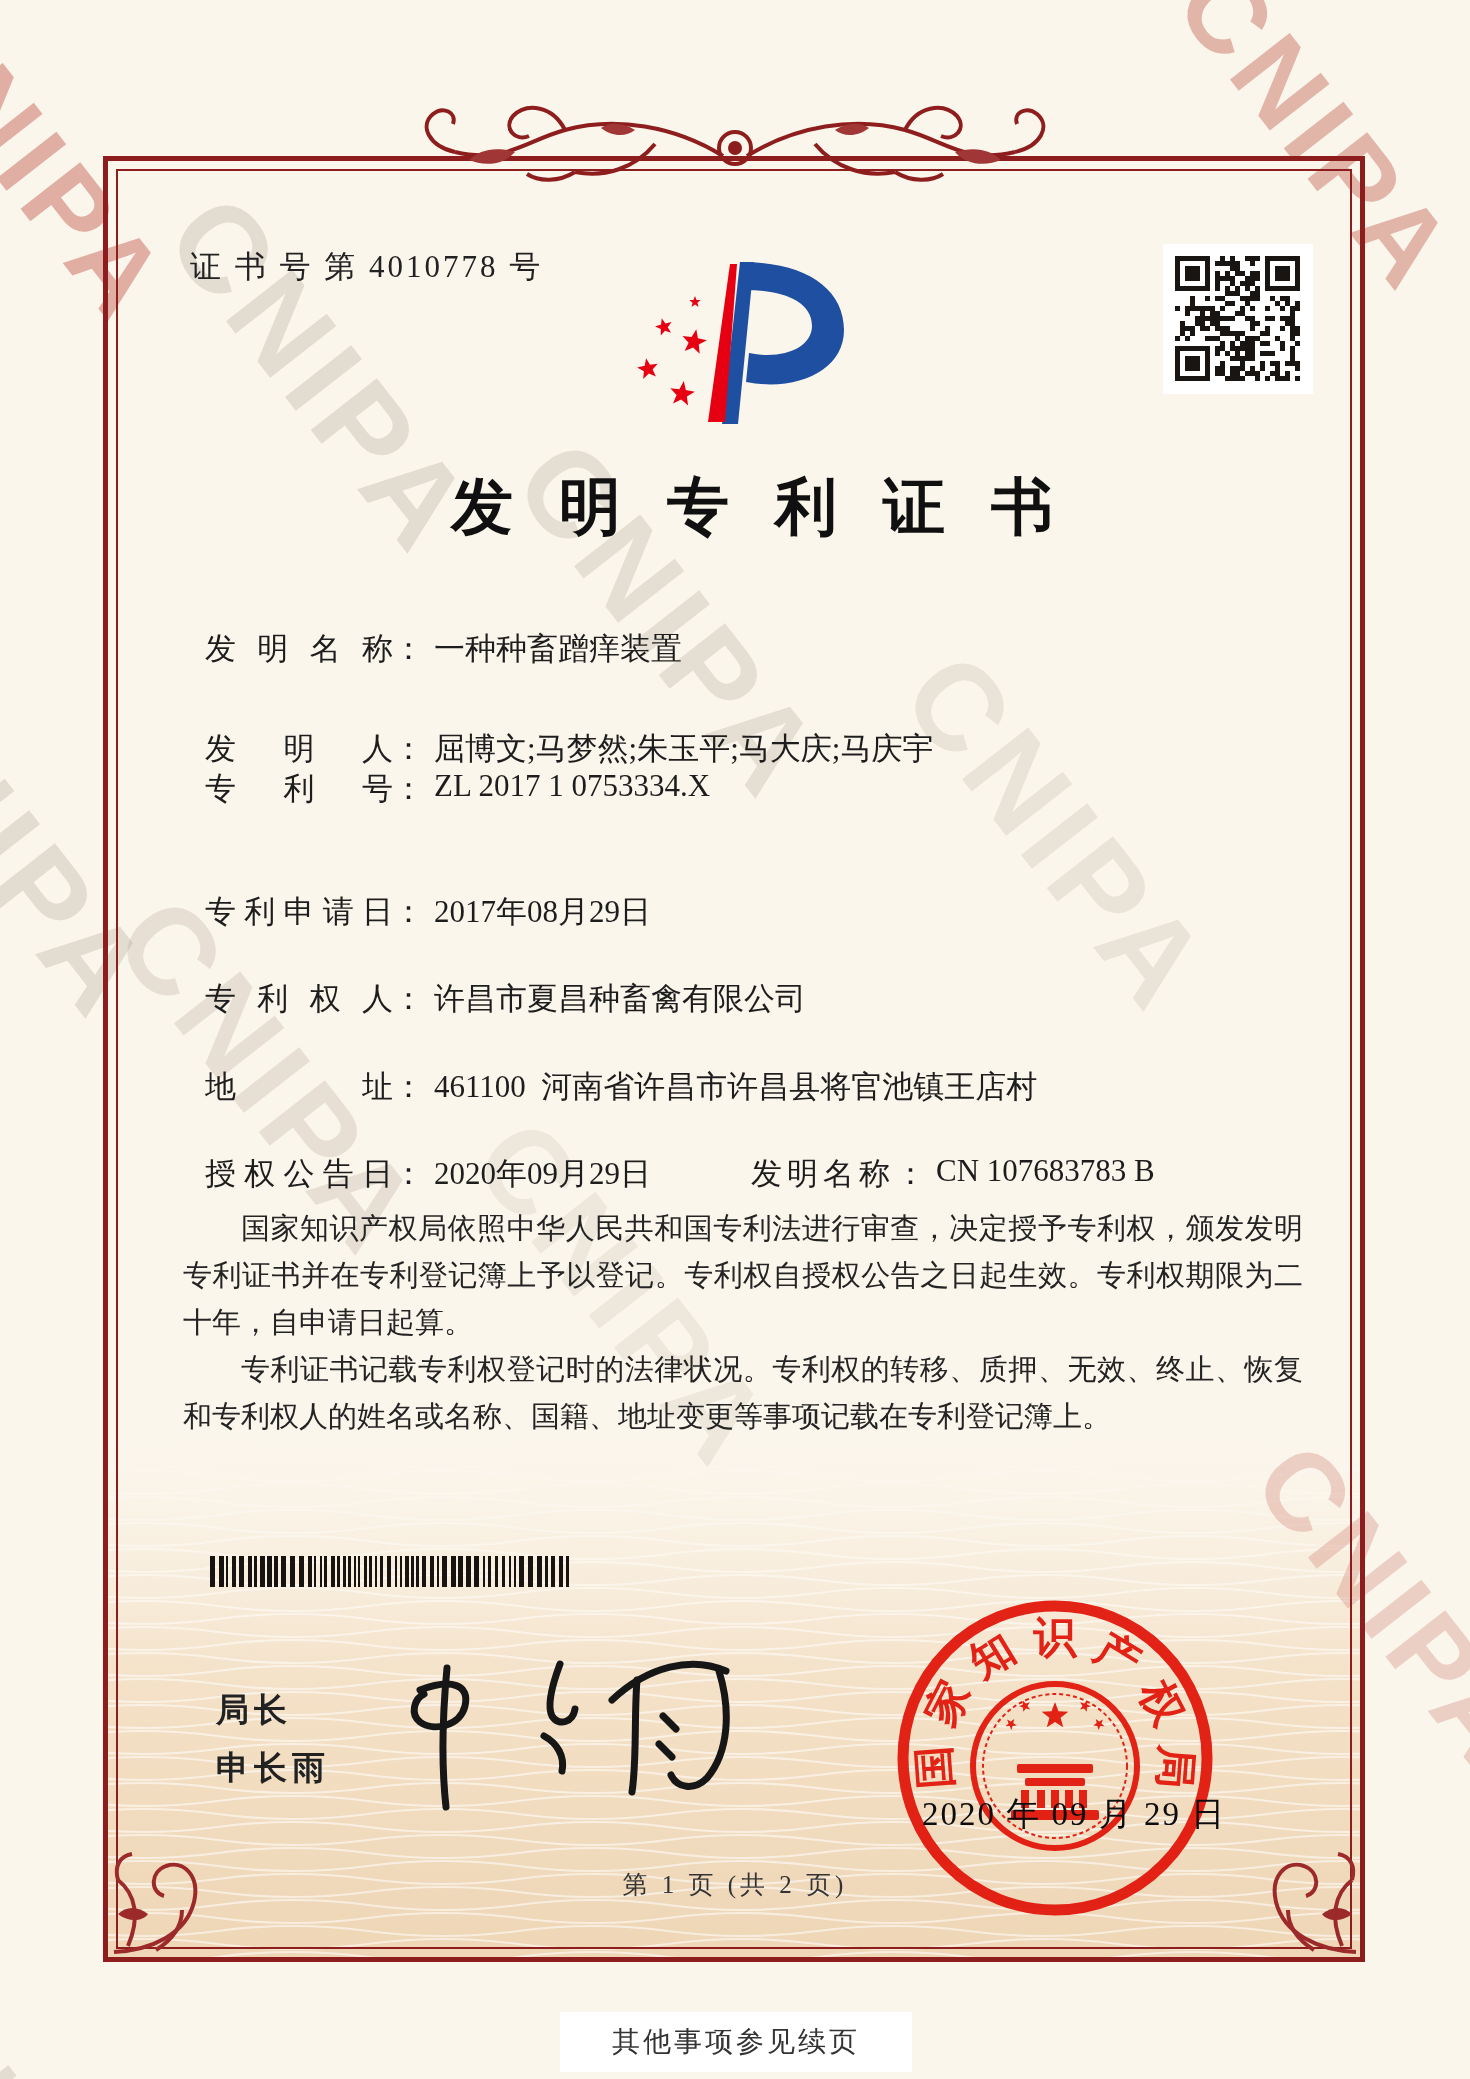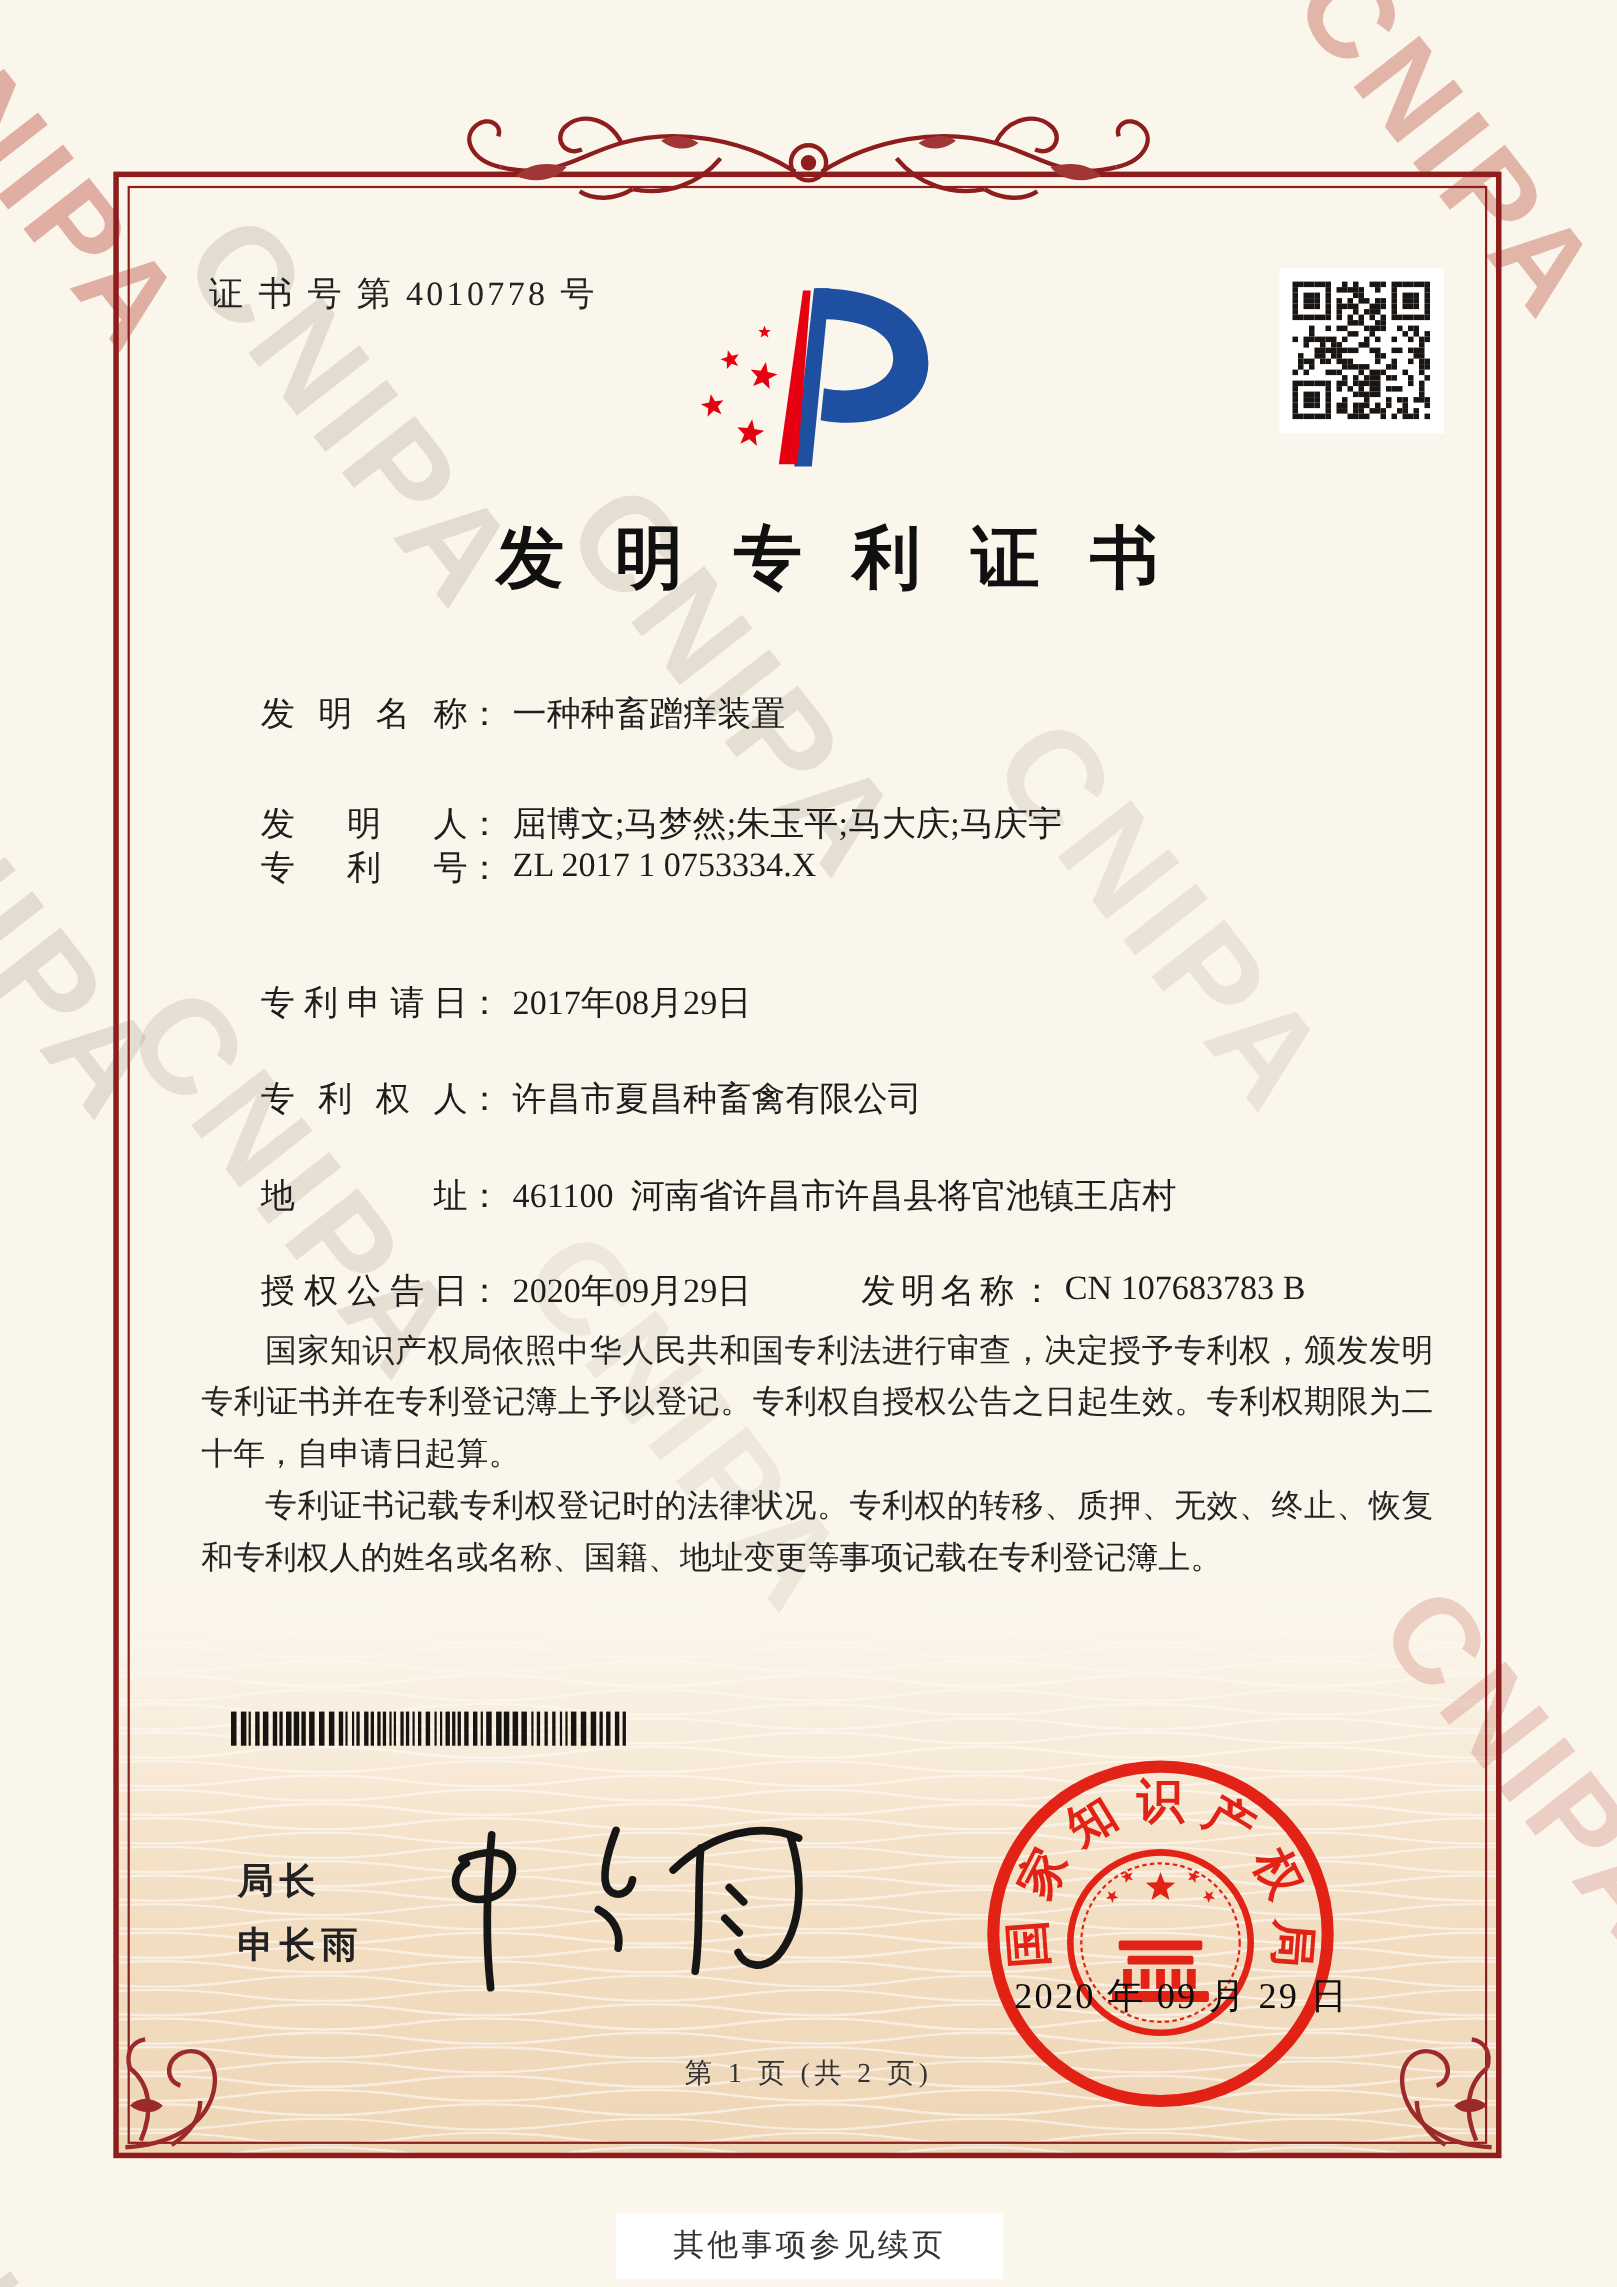--- a/index.html
+++ b/index.html
@@ -23,21 +23,21 @@
   
   .cert-no{position:absolute;left:190px;top:246px;font-size:31px;letter-spacing:3px;color:#222;z-index:3;}
   .logo{position:absolute;left:630px;top:250px;z-index:3;}
   .qr-box{position:absolute;left:1163px;top:244px;width:150px;height:150px;background:#ffffff;z-index:3;}
   #qr-grid{position:absolute;left:12px;top:12px;display:grid;grid-template-columns:repeat(25,5px);grid-auto-rows:5px;}
   #qr-grid .on{background:#191512;}
   .title{position:absolute;left:0;top:448px;width:100%;margin:17px;text-align:center;
         font-size:62px;font-weight:bold;letter-spacing:46px;text-indent:46px;color:#101010;z-index:3;}
   
   .frow{position:absolute;left:205px;width:1120px;height:46px;font-size:31px;color:#1d1d1d;z-index:3;}
-  .flabel{display:inline-block;width:188px;text-align:justify;text-align-last:justify;vertical-align:top;margin-left:32px;}
+  .flabel{display:inline-block;width:188px;text-align:justify;text-align-last:justify;vertical-align:top;}
   .fcolon{display:inline-block;vertical-align:top;}
   .fval{display:inline-block;vertical-align:top;white-space:pre;margin-left:10px;}
   .g2{position:absolute;left:546px;top:0;}
   .g2 .flabel{width:auto;text-align:left;text-align-last:auto;letter-spacing:5px;}
   
   .body-text{position:absolute;left:183px;top:1205px;width:1120px;font-size:29px;line-height:47px;
         text-align:justify;color:#242424;z-index:3;}
   .body-text p{margin:0;text-indent:58px;}
   
   #barcode{position:absolute;left:210px;top:1556px;width:372px;height:31px;display:flex;z-index:5;}

